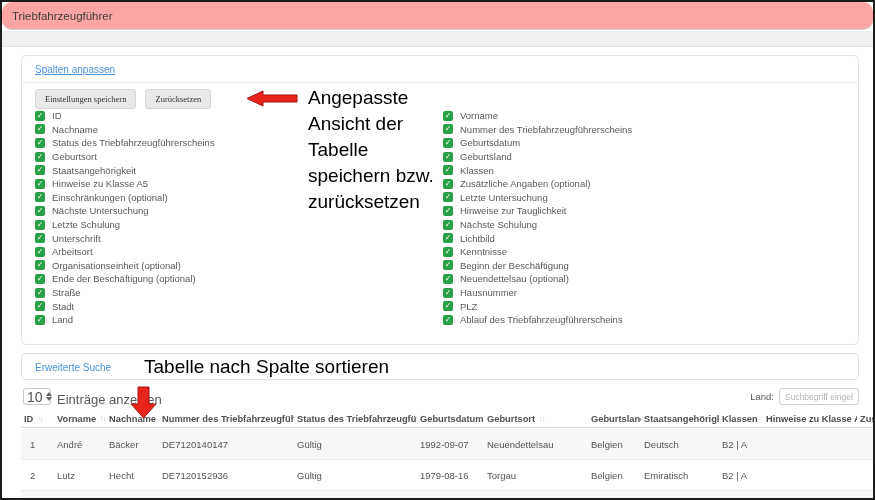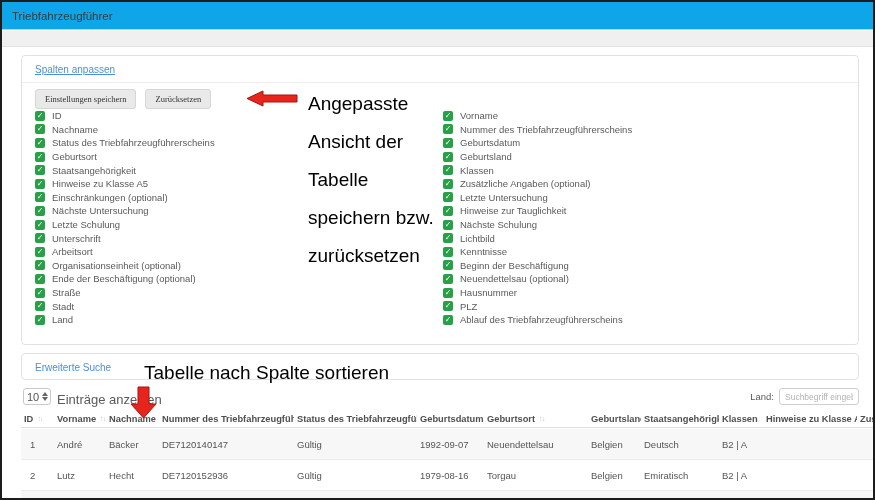--- a/index.html
+++ b/index.html
@@ -2,21 +2,21 @@
 <html><head>
 <meta charset="utf-8">
 <style>
   * { margin:0; padding:0; box-sizing:border-box; }
   html,body { background:#fff; }
   body { font-family:"Liberation Sans", sans-serif; }
   .page { position:relative; width:875px; height:500px; border:2px solid #1c1c1c;
           background:#fff; overflow:hidden; }
 
   .titlebar { position:absolute; top:0; left:0; right:0; height:28px;
-              border-bottom:1px solid #cfcfcf; background:#0ea5e9; }
+              border-bottom:1px solid #cfcfcf; background:#fca5a5;border-radius:10px; }
   .titlebar span { position:absolute; left:10px; top:8px; font-size:11.5px; color:#3c3c3c; }
   .band { position:absolute; top:29px; left:0; right:0; height:16px;
           background:#f0f0f0; border-bottom:1px solid #e2e2e2; }
 
   .card { position:absolute; left:19px; right:14px; border:1px solid #e2e2e2;
           border-radius:4px; background:#fff; }
   .card-columns { top:53px; height:290px; }
   .card-search  { top:351px; height:27px; }
   .card-header { height:27px; border-bottom:1px solid #ededed; display:flex; align-items:center;
                  padding:0 13px; }
@@ -24,37 +24,37 @@
   a.link { font-size:10px; color:#4a90d9; text-decoration:underline; cursor:pointer; }
   a.link.nounder { text-decoration:none; }
 
   .btn-row { position:absolute; left:13px; top:33px; display:flex; gap:9px;font-family:Liberation Serif, serif; }
   .btn { font-size:8.5px; color:#333; background:#e9e9e9; border:1px solid #d6d6d6;
          border-radius:3px; padding:4px 9px; cursor:pointer; font-family:inherit; }
 
   .arrow-left-svg { position:absolute; left:224px; top:34px; }
   .arrow-down-svg { position:absolute; left:128px; top:384px; z-index:5; }
 
-  .annotation { color:#000; font-size:19px; line-height:38px; white-space:pre-line; z-index:6; }
+  .annotation { color:#000; font-size:19px; line-height:26px; white-space:pre-line; z-index:6; }
   .a1 { position:absolute; left:286px; top:29px; width:190px; }
   .a2 { position:absolute; left:142px; top:352px; white-space:nowrap; }
 
   .col-list { list-style:none; position:absolute; top:53px; }
   .col-list.left  { left:13px; }
   .col-list.right { left:421px; }
   .col-list li { height:13.6px; display:flex; align-items:center; gap:7px; }
   .cb { flex:none; width:10px; height:10px; background:#27a047; border-radius:2px;
         color:#fff; font-size:8px; line-height:10px; text-align:center; cursor:pointer; }
   .cb-label { font-size:9.5px; color:#5a5a5a; white-space:nowrap; }
 
   .controls { position:absolute; top:386px; left:19px; right:14px; height:18px; }
   .length-select { position:absolute; left:2px; top:0; width:28px; height:17px;
                    border:1px solid #c9c9c9; border-radius:3px; display:flex; align-items:center;
                    padding:0 3px; gap:3px; cursor:pointer; background:#fff; }
-  .length-select .num { font-size:11px; color:#555; }
+  .length-select .num { font-size:14px; color:#555; }
   .spinner { display:flex; flex-direction:column; gap:1px; }
   .spinner .up { width:0; height:0; border-left:3px solid transparent;
                  border-right:3px solid transparent; border-bottom:4px solid #666; }
   .spinner .down { width:0; height:0; border-left:3px solid transparent;
                    border-right:3px solid transparent; border-top:4px solid #666; }
   .len-label { position:absolute; left:36px; top:4px; font-size:13px; color:#5a5a5a; }
   .search-wrap { position:absolute; right:0; top:0; display:flex; align-items:center; gap:5px; }
   .search-wrap label { font-size:9.5px; color:#5a5a5a; }
   .search-input { width:80px; height:17px; border:1px solid #cfcfcf; border-radius:3px;
                   font-size:8.5px; padding:0 5px; color:#555; font-family:inherit; }

